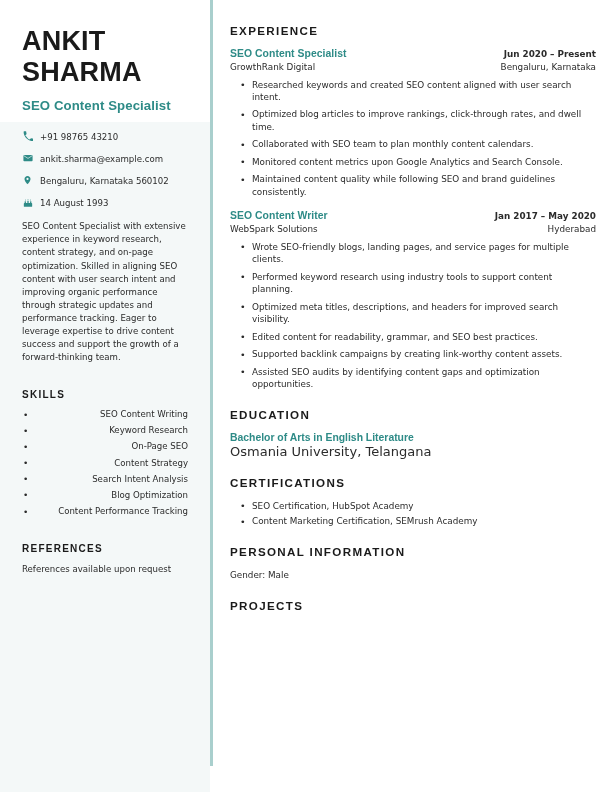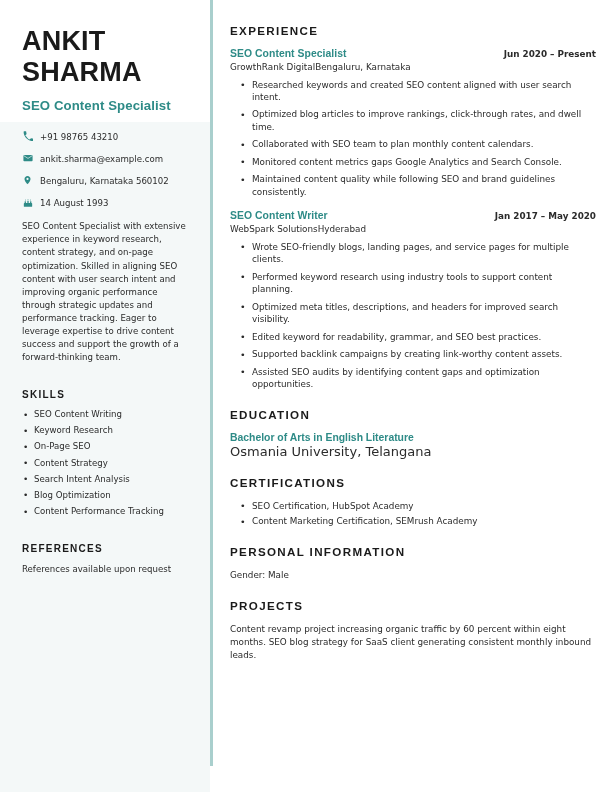--- a/index.html
+++ b/index.html
@@ -119,20 +119,21 @@
   .side-bullets {
     list-style: none;
   }
   .side-bullets li {
     position: relative;
     padding-left: 12px;
     font-size: 8.6px;
     line-height: 1.36;
     color: #2b2b2b;
     margin-bottom: 4.5px;
+    text-align: right;
   }
   .side-bullets li::before {
     content: "\2022";
     position: absolute;
     left: 1px;
     top: -0.5px;
     font-size: 9px;
     color: #2b2b2b;
   }
 
@@ -195,21 +196,21 @@
   .entry-dates {
     font-size: 8.8px;
     color: #2b2b2b;
     text-align: right;
     white-space: nowrap;
     font-weight: bold;
   }
 
   .entry-sub {
     display: flex;
-    justify-content: flex-start;
+    justify-content: space-between;
     align-items: baseline;
     gap: 0;
     margin-top: 2.5px;
   }
 
   .entry-company {
     font-size: 8.8px;
     color: #2b2b2b;
   }
 
@@ -374,39 +375,39 @@
           <span class="entry-dates">Jun 2020 – Present</span>
         </div>
         <div class="entry-sub">
           <span class="entry-company">GrowthRank Digital</span>
           <span class="entry-location">Bengaluru, Karnataka</span>
         </div>
         <ul class="main-bullets">
           <li>Researched keywords and created SEO content aligned with user search intent.</li>
           <li>Optimized blog articles to improve rankings, click-through rates, and dwell time.</li>
           <li>Collaborated with SEO team to plan monthly content calendars.</li>
-          <li>Monitored content metrics gaps Google Analytics and Search Console.</li>
+          <li>Monitored content metrics upon Google Analytics and Search Console.</li>
           <li>Maintained content quality while following SEO and brand guidelines consistently.</li>
         </ul>
       </div>
 
       <div class="entry">
         <div class="entry-top">
           <span class="entry-role">SEO Content Writer</span>
           <span class="entry-dates">Jan 2017 – May 2020</span>
         </div>
         <div class="entry-sub">
           <span class="entry-company">WebSpark Solutions</span>
           <span class="entry-location">Hyderabad</span>
         </div>
         <ul class="main-bullets">
           <li>Wrote SEO-friendly blogs, landing pages, and service pages for multiple clients.</li>
           <li>Performed keyword research using industry tools to support content planning.</li>
           <li>Optimized meta titles, descriptions, and headers for improved search visibility.</li>
-          <li>Edited keyword for readability, grammar, and SEO best practices.</li>
+          <li>Edited content for readability, grammar, and SEO best practices.</li>
           <li>Supported backlink campaigns by creating link-worthy content assets.</li>
           <li>Assisted SEO audits by identifying content gaps and optimization opportunities.</li>
         </ul>
       </div>
     </section>
 
     <section class="section">
       <h2 class="main-heading">EDUCATION</h2>
       <div class="edu-degree">Bachelor of Arts in English Literature</div>
       <div class="edu-school">Osmania University, Telangana</div>
@@ -420,18 +421,17 @@
       </ul>
     </section>
 
     <section class="section">
       <h2 class="main-heading">PERSONAL INFORMATION</h2>
       <p class="plain-text">Gender: Male</p>
     </section>
 
     <section class="section">
       <h2 class="main-heading">PROJECTS</h2>
-      <p class="project-text">Content revamp project increasing organic traffic by 60 percent within eight months. SEO blog strategy for SaaS client generating consistent monthly inbound leads.</p>
     </section>
 
   </main>
 
 </div>
 
 </body></html>

